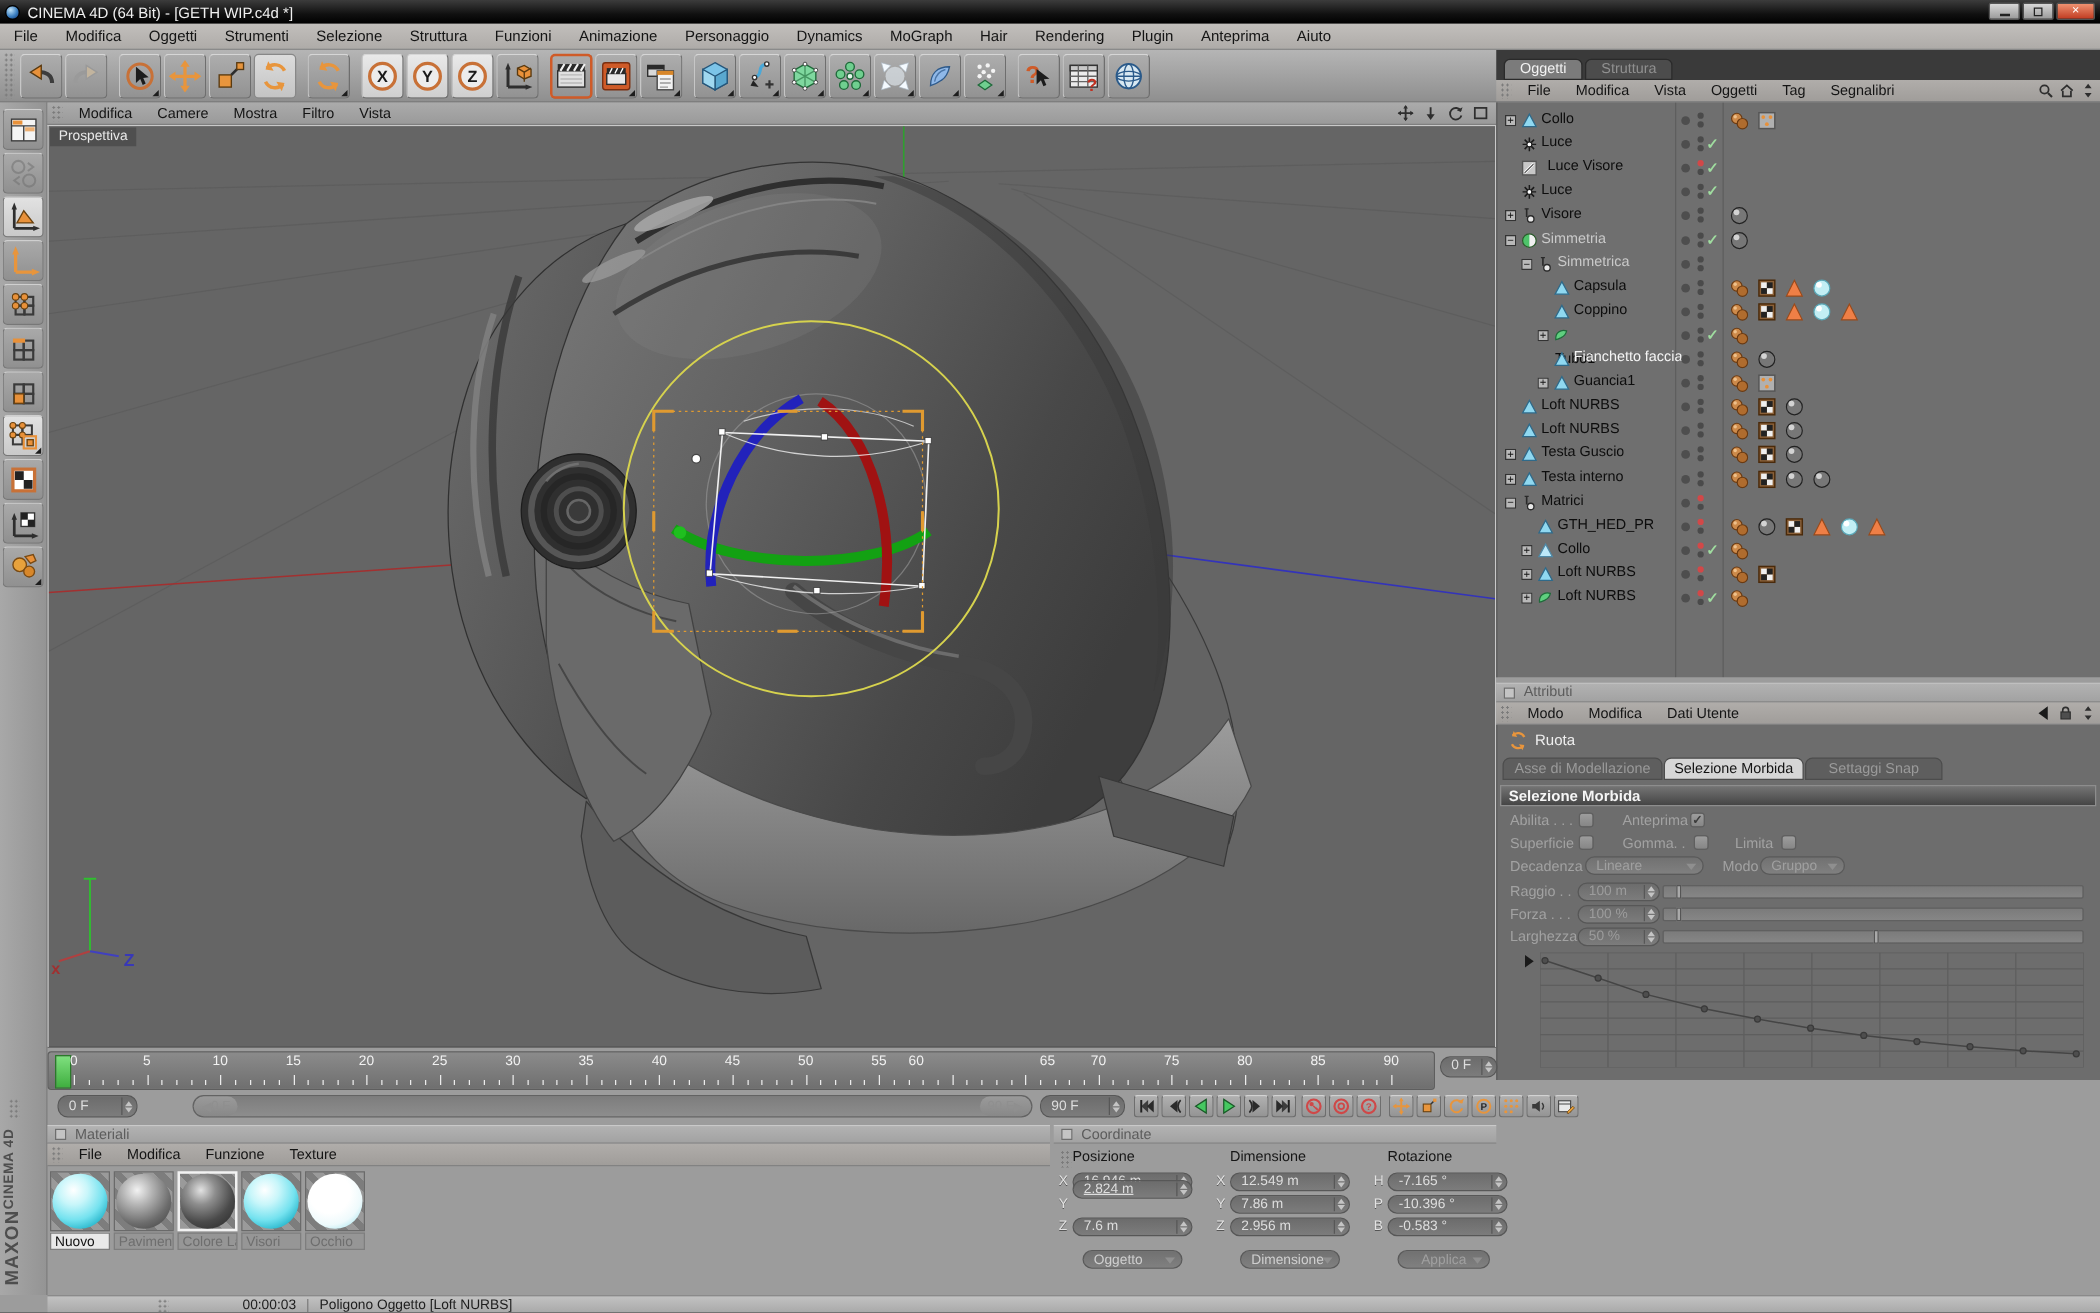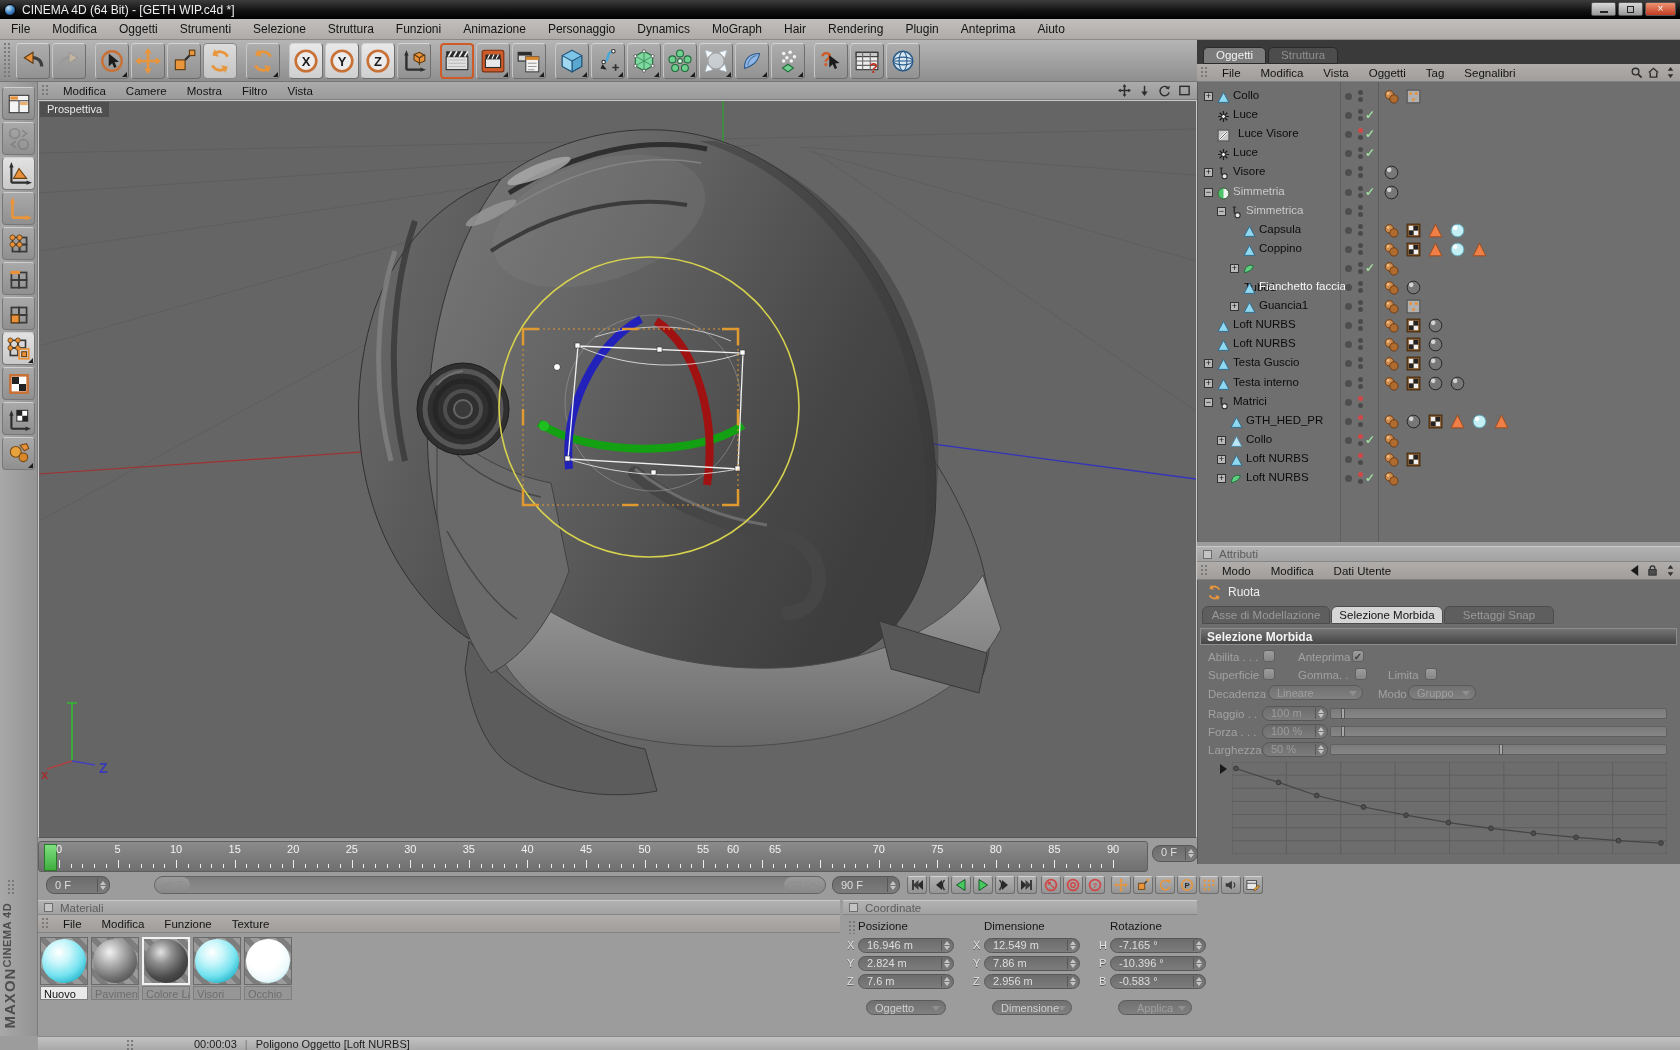--- a/index.html
+++ b/index.html
@@ -1365,21 +1365,21 @@
       <span class="tick" style="left: 687.533px; height: 4px;"></span>
       <span class="tick" style="left: 699.244px; height: 4px;"></span>
       <span class="tick" style="left: 710.956px; height: 4px;"></span>
       <span class="tick" style="left: 722.667px; height: 8px;"></span>
       <span class="rnum" style="left: 694px;">60</span>
       <span class="tick" style="left: 734.378px; height: 4px;"></span>
       <span class="tick" style="left: 746.089px; height: 4px;"></span>
       <span class="tick" style="left: 757.8px; height: 4px;"></span>
       <span class="tick" style="left: 769.511px; height: 4px;"></span>
       <span class="tick" style="left: 781.222px; height: 8px;"></span>
-      <span class="rnum" style="left: 736px;">65</span>
+      <span class="rnum" style="left: 799px;">65</span>
       <span class="tick" style="left: 792.933px; height: 4px;"></span>
       <span class="tick" style="left: 804.644px; height: 4px;"></span>
       <span class="tick" style="left: 816.356px; height: 4px;"></span>
       <span class="tick" style="left: 828.067px; height: 4px;"></span>
       <span class="tick" style="left: 839.778px; height: 8px;"></span>
       <span class="rnum" style="left: 839.778px;">70</span>
       <span class="tick" style="left: 851.489px; height: 4px;"></span>
       <span class="tick" style="left: 863.2px; height: 4px;"></span>
       <span class="tick" style="left: 874.911px; height: 4px;"></span>
       <span class="tick" style="left: 886.622px; height: 4px;"></span>
@@ -1587,21 +1587,21 @@
   </div>
   <div id="coord" class="abs">
     <div class="grip" style="position:absolute;left:2px;top:18px;height:14px;"></div>
   <span class="chead" style="left: 15px;">Posizione</span>
       <span class="crow-l" style="left: 4px; top: 39px;">X</span>
       <span class="fld" style="left: 15px; top: 38px; width: 96px;"><span>16.946 m</span><span class="spin">
           <i class="up"></i>
           <i class="dn"></i>
         </span></span>
       <span class="crow-l" style="left: 4px; top: 57px;">Y</span>
-      <span class="fld" style="left: 15px; top: 56px; width: 96px;"><span>2.824 m</span><span class="spin">
+      <span class="fld" style="left: 15px; top: 44px; width: 96px; text-decoration: underline;"><span>2.824 m</span><span class="spin">
           <i class="up"></i>
           <i class="dn"></i>
         </span></span>
       <span class="crow-l" style="left: 4px; top: 75px;">Z</span>
       <span class="fld" style="left: 15px; top: 74px; width: 96px;"><span>7.6 m</span><span class="spin">
           <i class="up"></i>
           <i class="dn"></i>
         </span></span>
       <span class="pill" style="left: 23px; top: 100px; width: 80px; color: rgb(207, 207, 207);">Oggetto</span>
       <span class="chead" style="left: 141px;">Dimensione</span>

